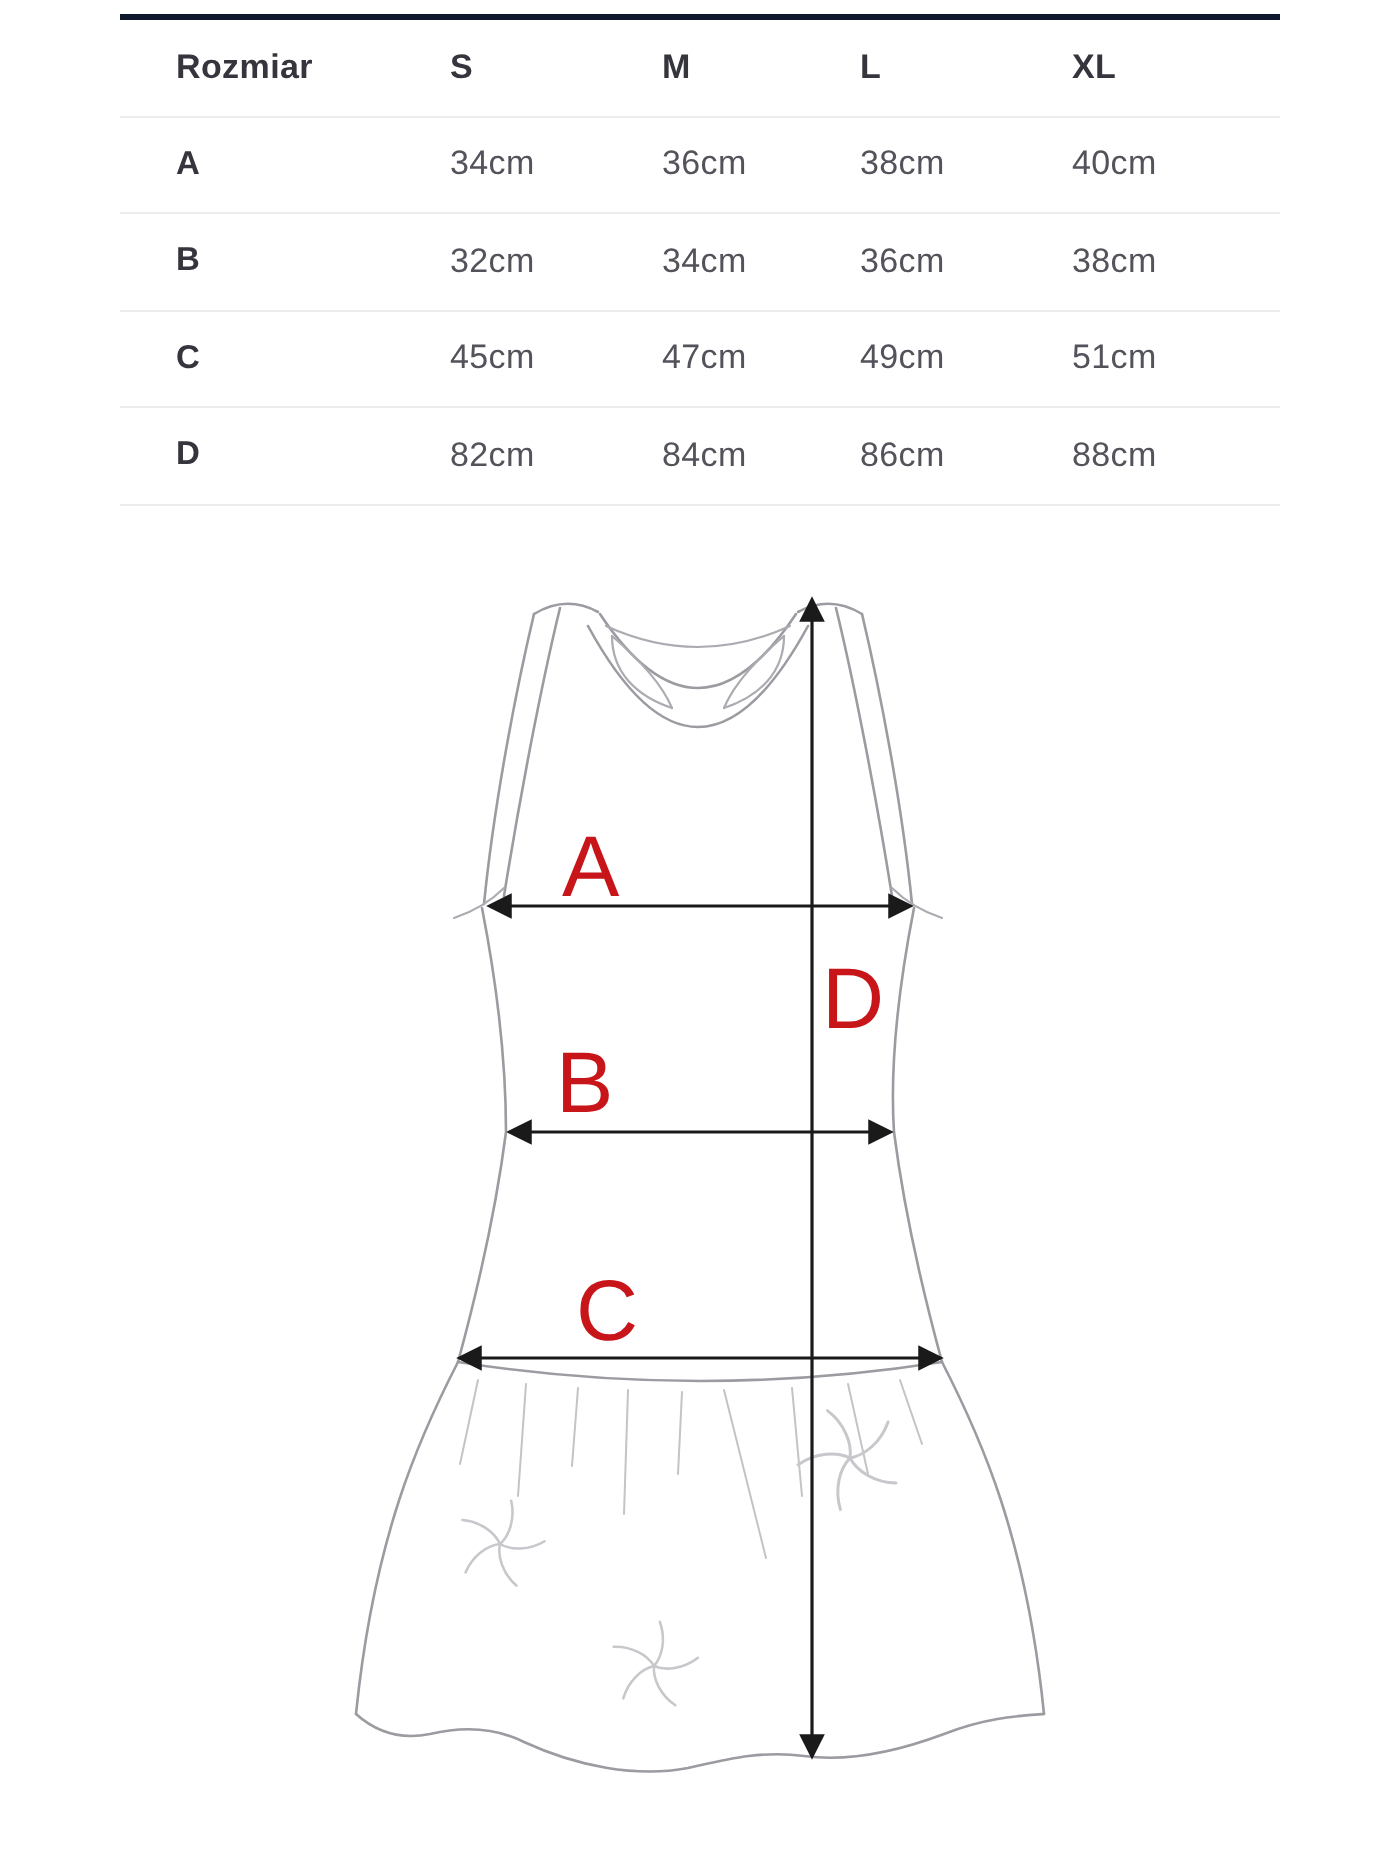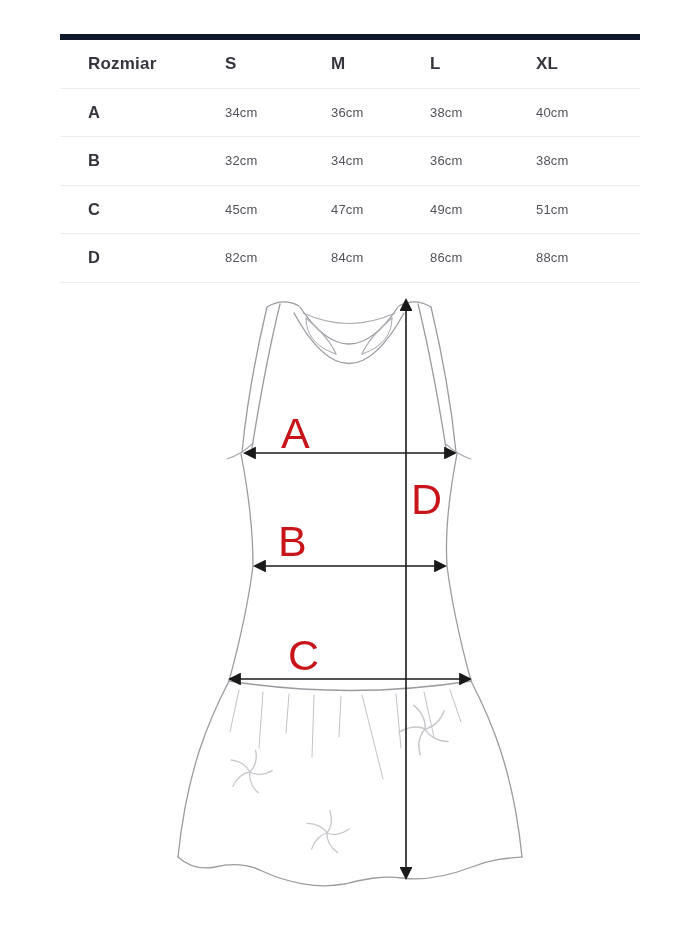--- a/index.html
+++ b/index.html
@@ -6,41 +6,41 @@
   .screen{
     position:relative;
     width:700px;height:933px;
     background:#ffffff;
     font-family:"Liberation Sans", sans-serif;
     overflow:hidden;
   }
   
   .size-table{
     position:absolute;
-    left:60px; top:34px;
+    left:60px; top:7px;
     width:580px;
-    border-top:6px solid #0f172a;
+    border-top:3px solid #0f172a;
   }
   .size-row{
     display:grid;
     grid-template-columns:137px 106px 99px 106px 1fr;
     align-items:center;
     height:48.5px;
     border-bottom:1px solid #ededed;
     padding-left:28px;
     box-sizing:border-box;
   }
   .size-row.header .cell{
     font-weight:700;
     font-size:17px;
     color:#35353d;
     letter-spacing:.2px;
   }
   .cell{
-    font-size:13px;
+    font-size:17px;
     color:#53535b;
     letter-spacing:.2px;
   }
   .cell.rowlabel{
     font-weight:700;
     font-size:16.5px;
     color:#35353d;
   }
   
   .diagram-svg{

